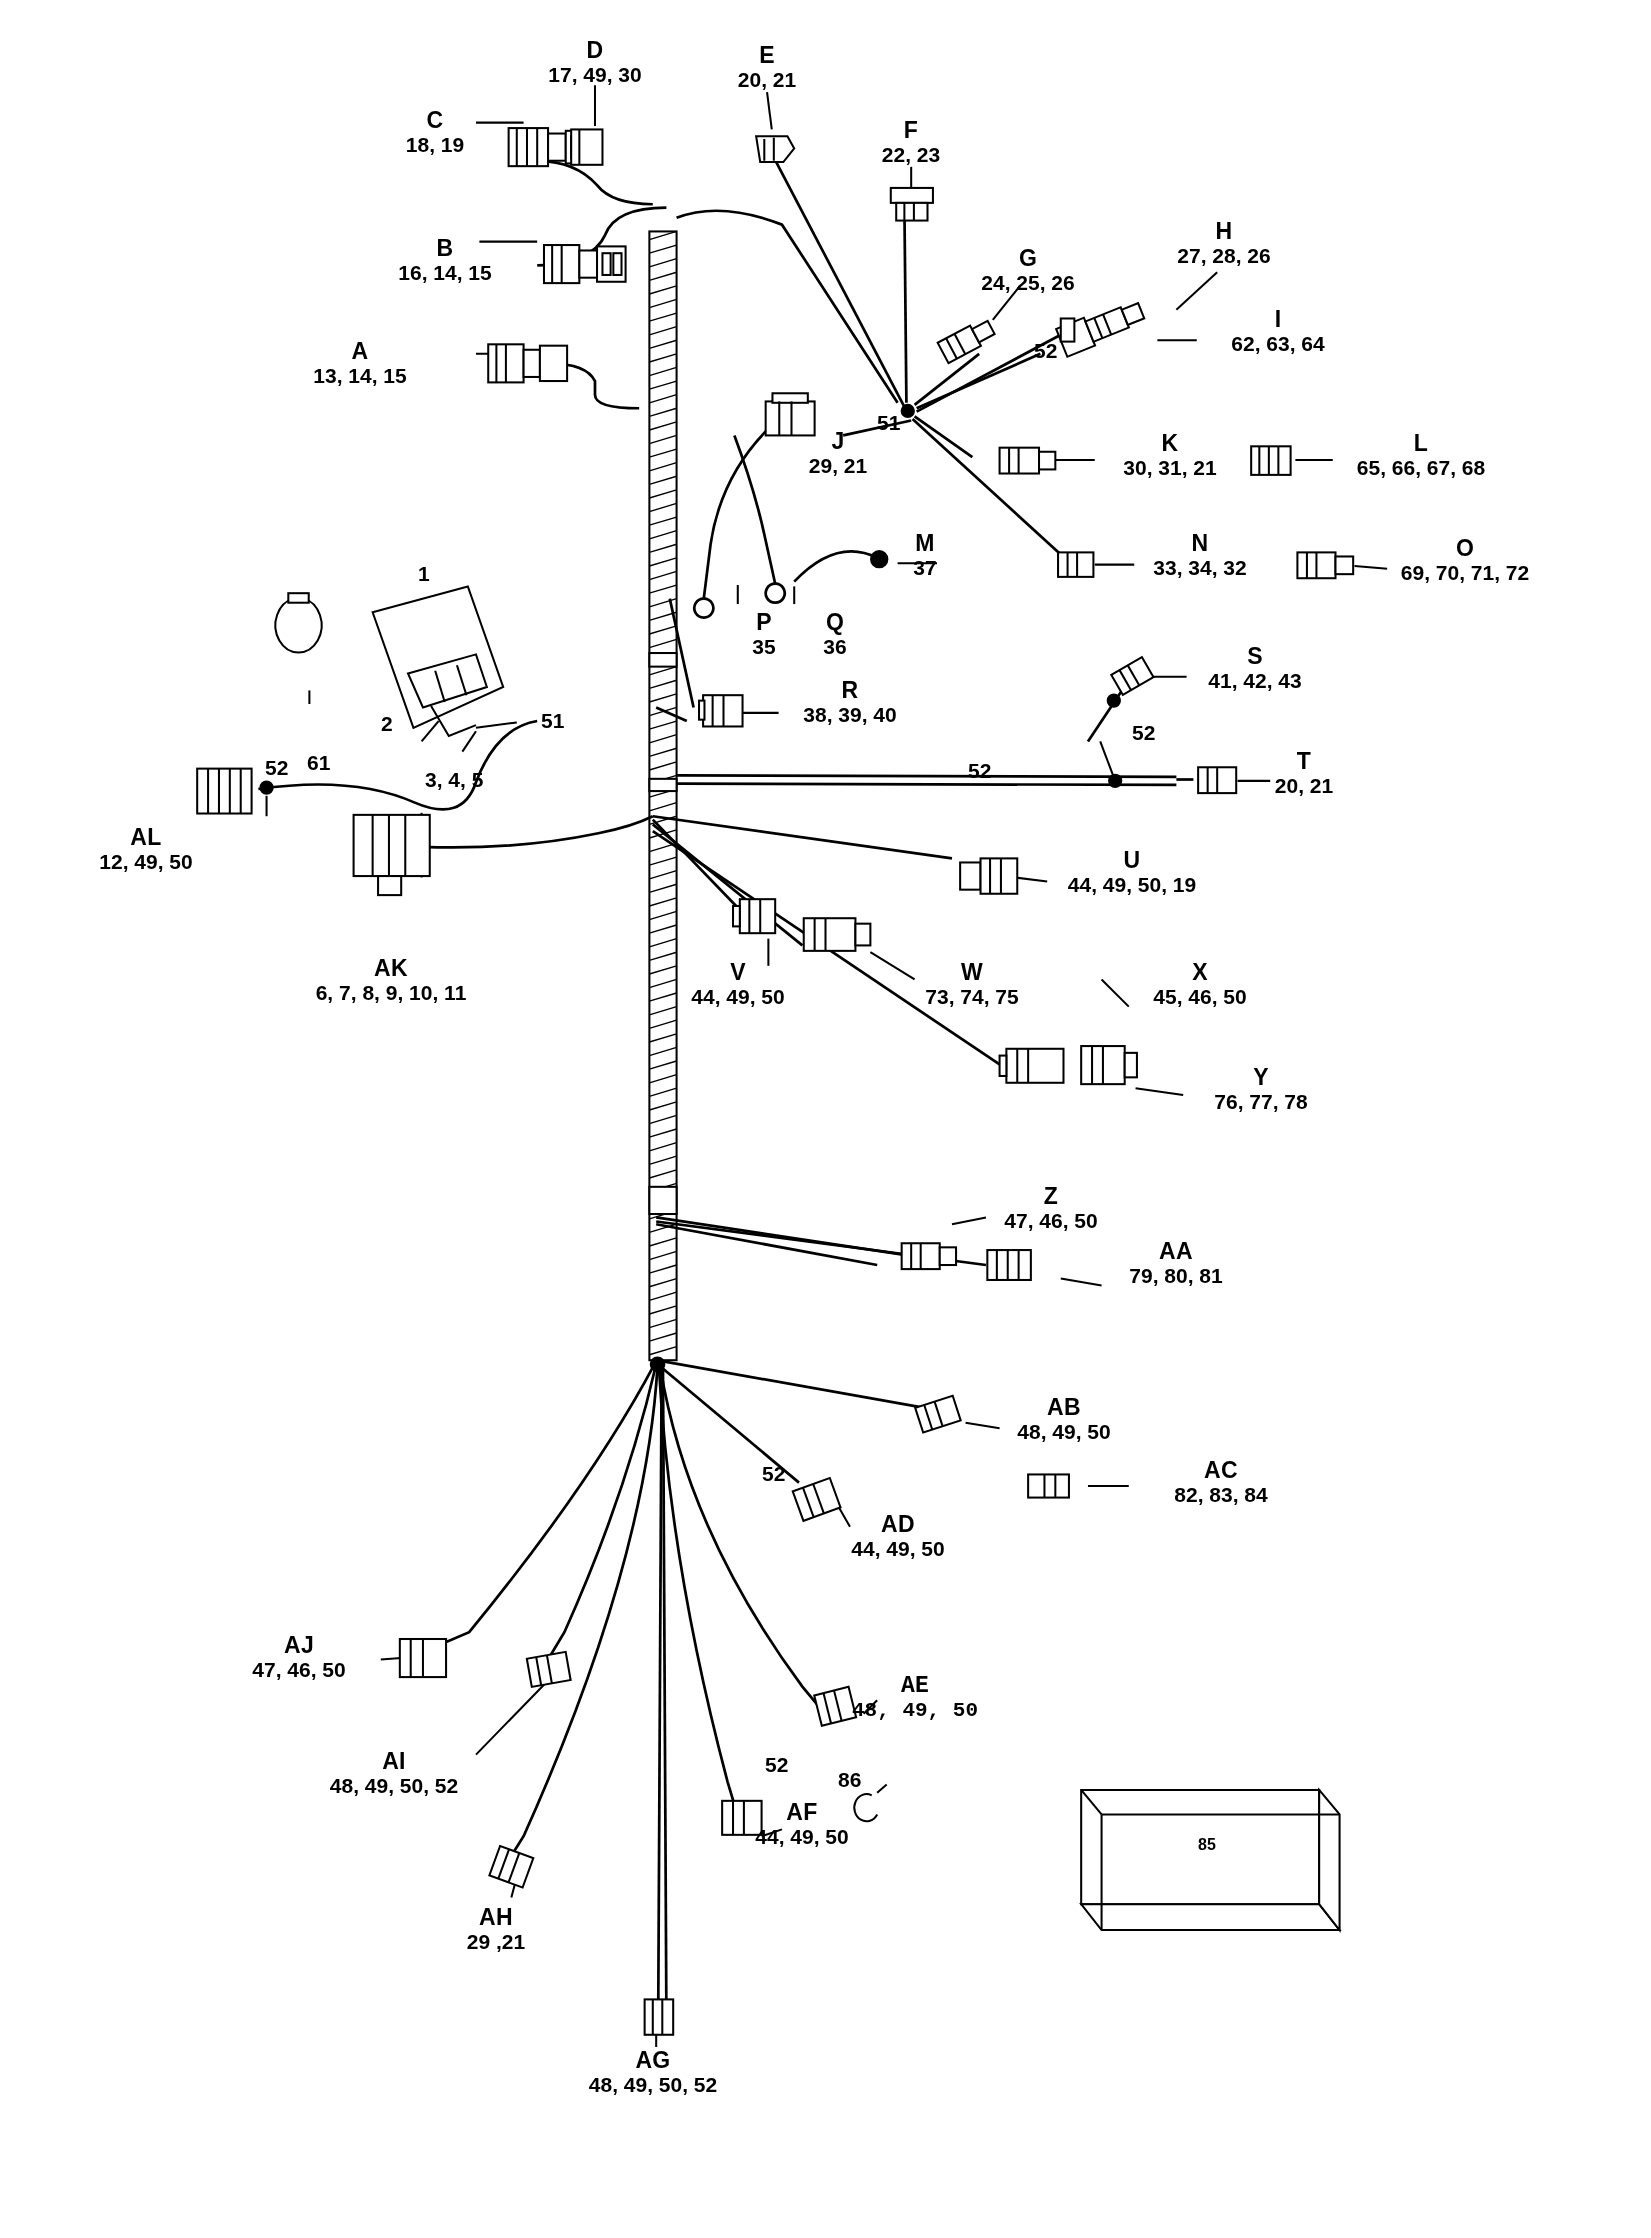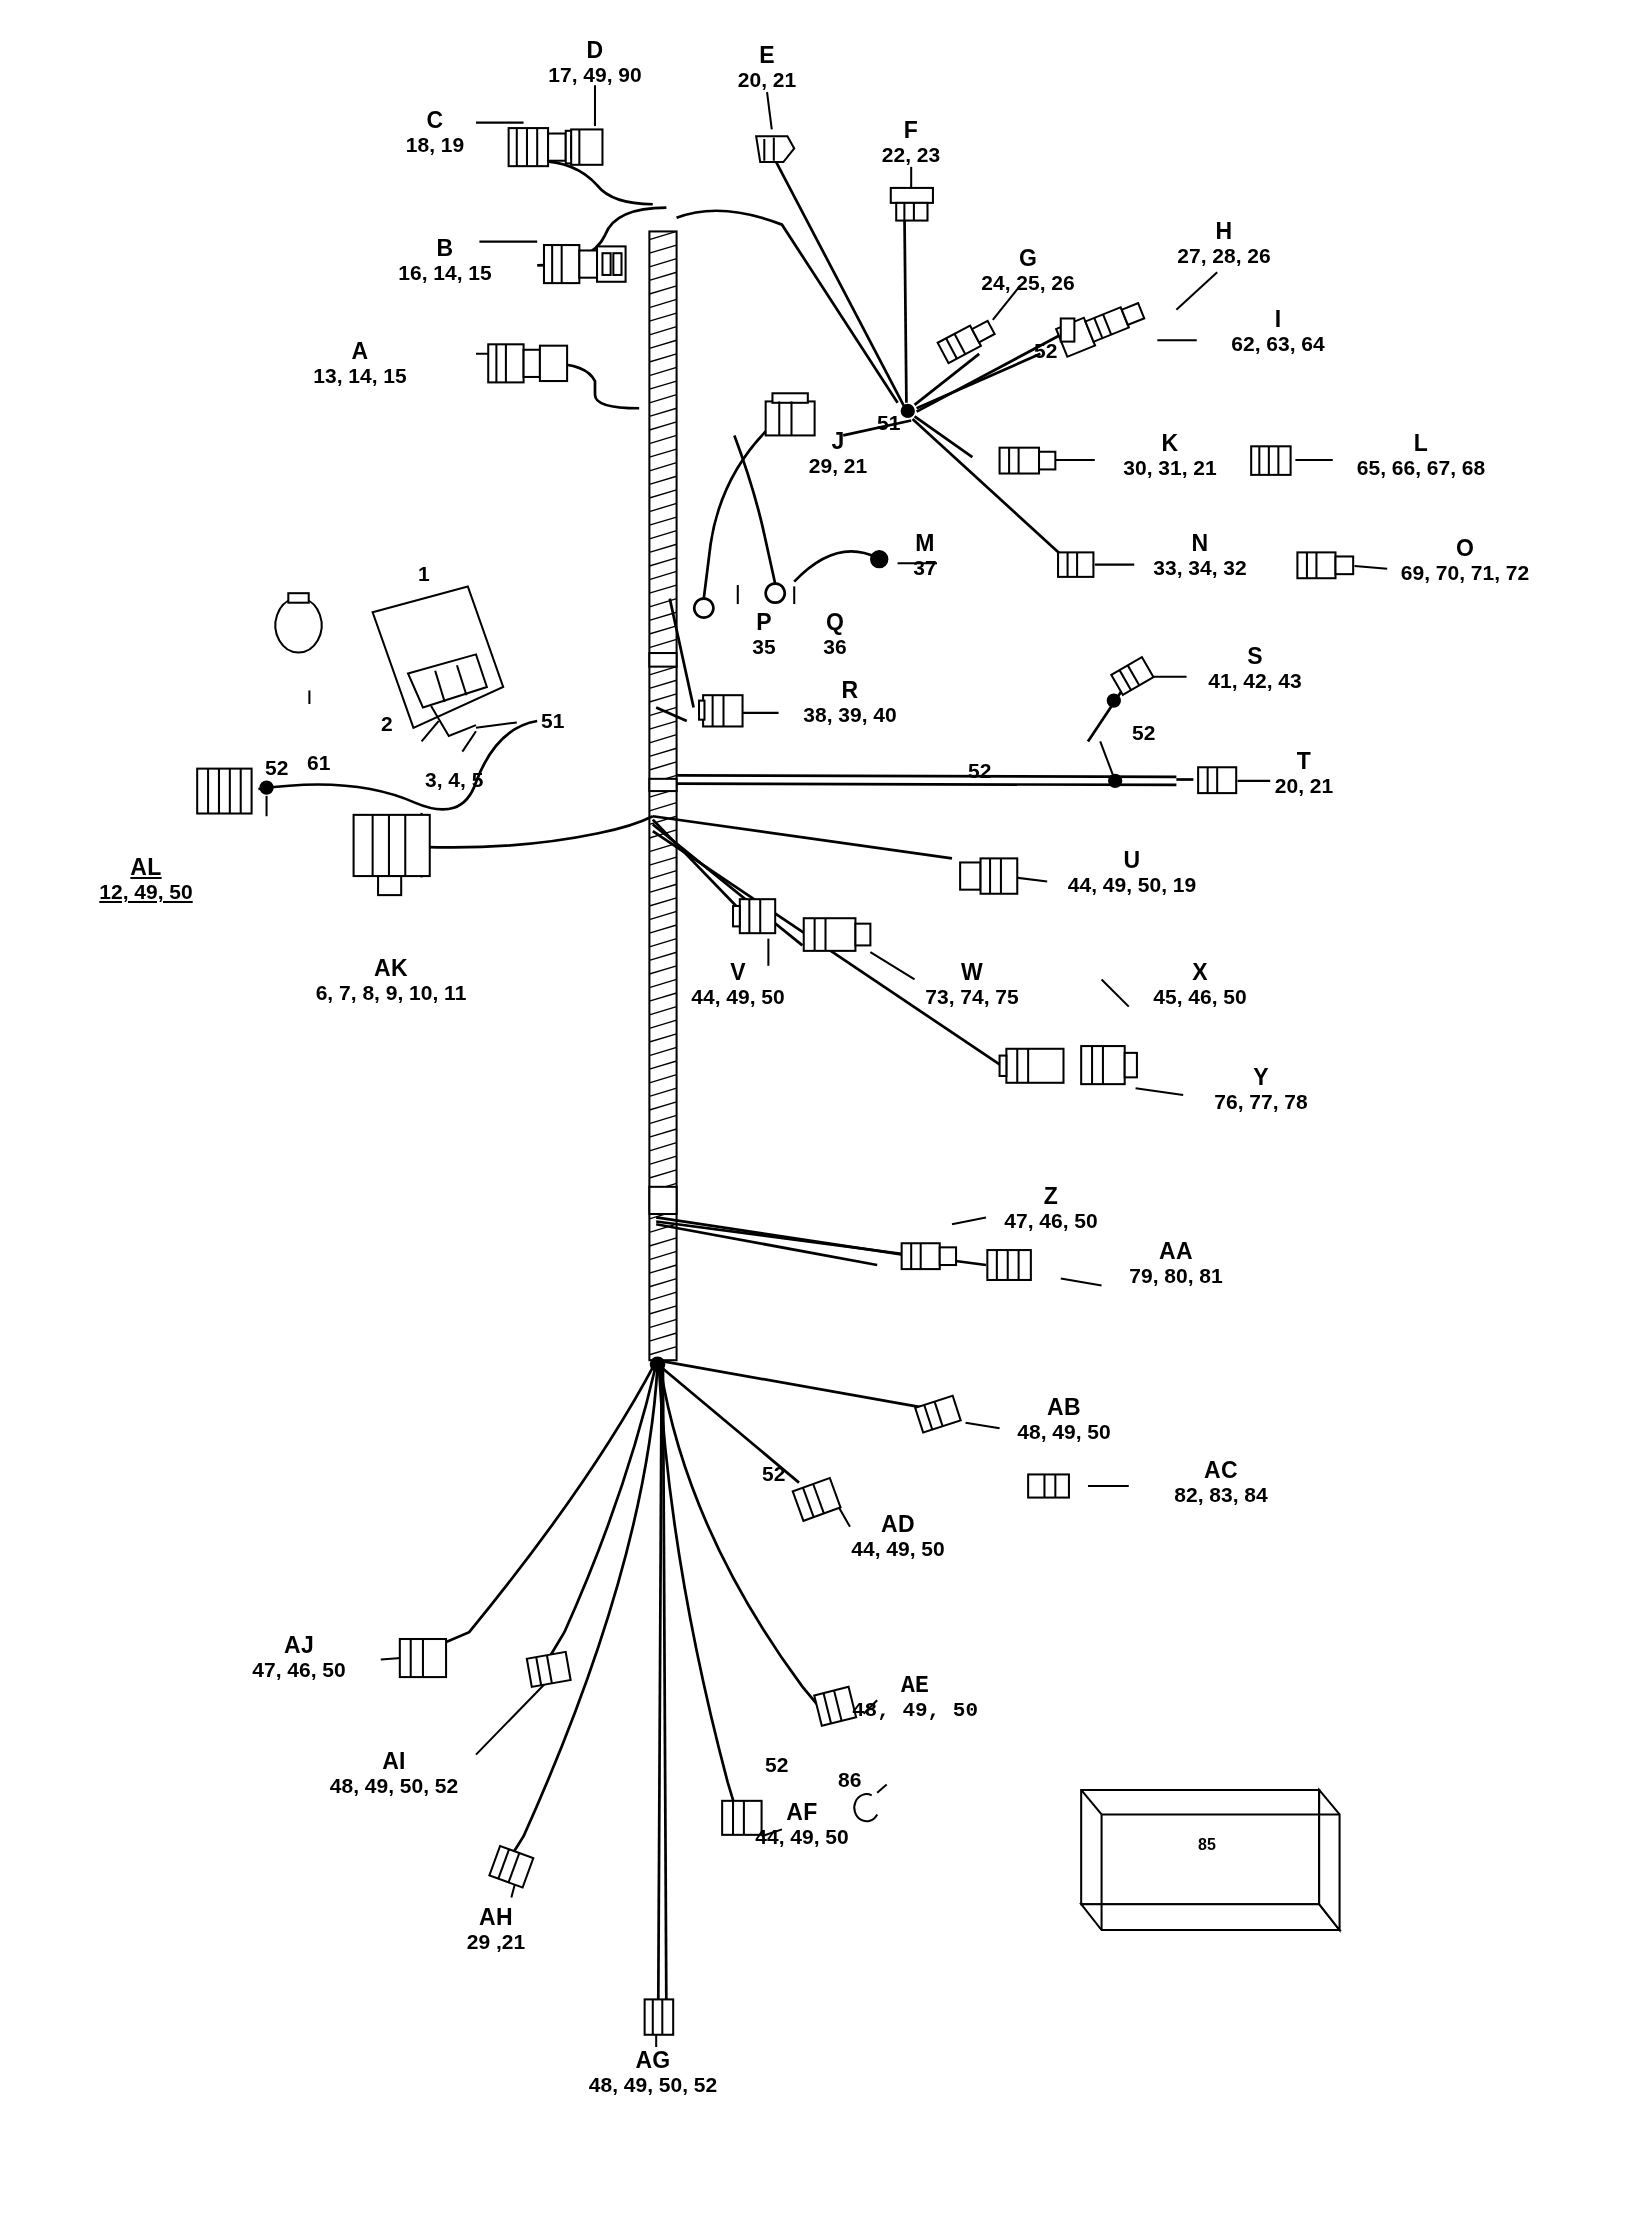--- a/index.html
+++ b/index.html
@@ -485,21 +485,21 @@
   <div class="lbl" style="left:445px;top:235px;transform:translate(-50%,0);">
     <span class="k">B</span>
     <span class="v">16, 14, 15</span>
   </div>
   <div class="lbl" style="left:435px;top:107px;transform:translate(-50%,0);">
     <span class="k">C</span>
     <span class="v">18, 19</span>
   </div>
   <div class="lbl" style="left:595px;top:37px;transform:translate(-50%,0);">
     <span class="k">D</span>
-    <span class="v">17, 49, 90</span>
+    <span class="v">17, 49, 30</span>
   </div>
   <div class="lbl" style="left:767px;top:42px;transform:translate(-50%,0);">
     <span class="k">E</span>
     <span class="v">20, 21</span>
   </div>
   <div class="lbl" style="left:911px;top:117px;transform:translate(-50%,0);">
     <span class="k">F</span>
     <span class="v">22, 23</span>
   </div>
   <div class="lbl" style="left:1028px;top:245px;transform:translate(-50%,0);">
@@ -619,21 +619,21 @@
     <span class="v">48, 49, 50, 52</span>
   </div>
   <div class="lbl" style="left:299px;top:1632px;transform:translate(-50%,0);">
     <span class="k">AJ</span>
     <span class="v">47, 46, 50</span>
   </div>
   <div class="lbl" style="left:391px;top:955px;transform:translate(-50%,0);">
     <span class="k">AK</span>
     <span class="v">6, 7, 8, 9, 10, 11</span>
   </div>
-  <div class="lbl" style="left:146px;top:854px;transform:translate(-50%,0);text-decoration:underline;">
+  <div class="lbl" style="left:146px;top:824px;transform:translate(-50%,0);">
     <span class="k">AL</span>
     <span class="v">12, 49, 50</span>
   </div>
 
   <div class="num" style="left:418px;top:562px;">1</div>
   <div class="num" style="left:381px;top:712px;">2</div>
   <div class="num" style="left:425px;top:768px;">3, 4, 5</div>
   <div class="num" style="left:541px;top:709px;">51</div>
   <div class="num" style="left:265px;top:756px;">52</div>
   <div class="num" style="left:307px;top:715px;margin-top:36px;">61</div>

